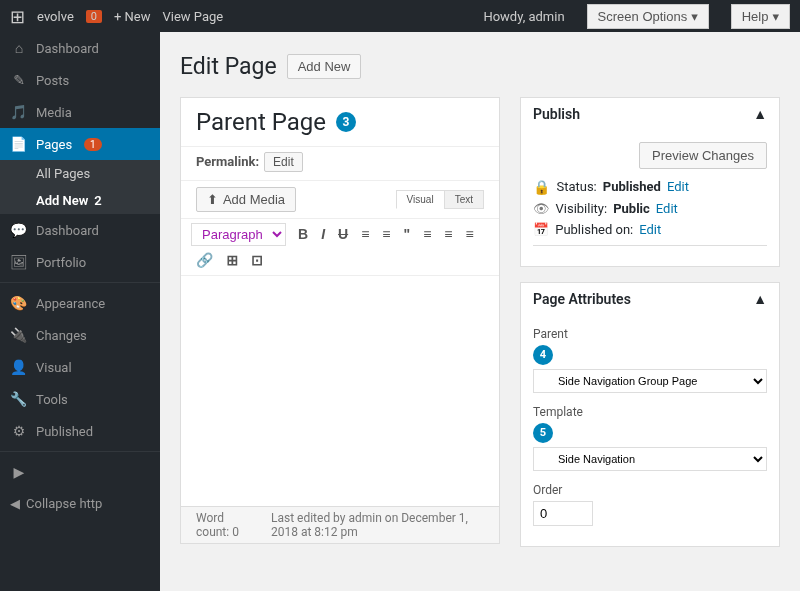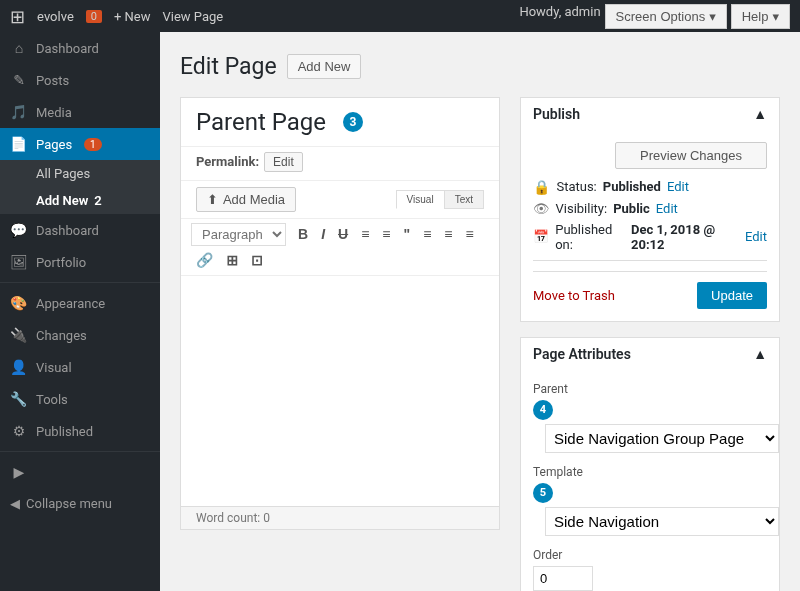--- a/index.html
+++ b/index.html
@@ -14,21 +14,21 @@
       padding: 0 10px;
       justify-content: space-between;
       position: fixed;
       top: 0;
       left: 0;
       right: 0;
       z-index: 100;
     }
     .adminbar-left { display: flex; align-items: center; gap: 12px; color: #ccc; font-size: 13px; }
     .adminbar-left span { color: #ccc; cursor: pointer; }
-    .adminbar-right { display: flex; align-items: flex-start; gap: 4px; color: #ccc; font-size: 13px; }
+    .adminbar-right { display: flex; align-items: center; gap: 22px; color: #ccc; font-size: 13px; }
     .adminbar-right span { cursor: pointer; }
     .comments-count { background: #d54e21; color: #fff; border-radius: 2px; padding: 0 5px; font-size: 11px; }
 
     
     #main-layout {
       display: flex;
       margin-top: 32px;
       min-height: calc(100vh - 32px);
     }
 
@@ -132,21 +132,21 @@
     .post-title-area {
       padding: 10px 15px;
       border-bottom: 1px solid #eee;
     }
     .post-title {
       font-size: 24px;
       font-weight: 400;
       color: #23282d;
       display: flex;
       align-items: center;
-      gap: 17px;
+      gap: 10px;
     }
     .post-title-badge {
       background: #0085ba;
       color: #fff;
       border-radius: 50%;
       width: 20px;
       height: 20px;
       display: flex;
       align-items: center;
       justify-content: center;
@@ -214,21 +214,21 @@
       border-bottom: 1px solid #eee;
       display: flex;
       align-items: center;
       gap: 3px;
       flex-wrap: wrap;
     }
     .format-select {
       padding: 2px 6px;
       border: 1px solid #ddd;
       font-size: 13px;
-      color: #737373;
+      color: #a21caf;
       background: #fff;
       margin-right: 4px;
     }
     .toolbar-btn {
       background: none;
       border: none;
       padding: 4px 5px;
       cursor: pointer;
       color: #555;
       font-size: 14px;
@@ -274,21 +274,21 @@
     
     .publish-actions {
       display: flex;
       justify-content: flex-end;
       margin-bottom: 10px;
     }
     .preview-changes-btn {
       background: #f7f7f7;
       border: 1px solid #ccc;
       color: #555;
-      padding: 5px 24px;
+      padding: 5px 12px;
       font-size: 13px;
       cursor: pointer;
       border-radius: 2px;
     }
     .publish-info-row {
       display: flex;
       align-items: center;
       gap: 6px;
       margin-bottom: 6px;
       font-size: 13px;
@@ -322,26 +322,25 @@
 
     
     .attr-label {
       font-size: 12px;
       color: #555;
       margin-bottom: 4px;
       display: block;
     }
     .attr-select {
       width: 100%;
-      padding: 4px 4px;
+      padding: 4px 20px;
       border: 1px solid #ddd;
-      font-size: 15px;
+      font-size: 11px;
       margin-bottom: 12px;
       background: #fff;
-      margin-left: 12px;
     }
     .attr-input {
       width: 60px;
       padding: 4px 6px;
       border: 1px solid #ddd;
       font-size: 13px;
       margin-bottom: 8px;
     }
     .badge-circle {
       background: #0085ba;
@@ -466,21 +465,21 @@
     <div class="sidebar-item">
       <span class="menu-icon">⚙</span>
       <span>Published</span>
     </div>
     <div class="sidebar-separator"></div>
     <div class="sidebar-item">
       <span class="menu-icon">▶</span>
     </div>
     <div class="collapse-trigger">
       <span>◀</span>
-      <span>Collapse menu</span>
+      <span>Collapse http</span>
     </div>
   </div>
 
   <div id="content-area">
 
     <div class="page-header">
       <h1 class="page-title">Edit Page</h1>
       <button class="add-new-btn">Add New</button>
     </div>
 
@@ -525,20 +524,21 @@
             <button class="toolbar-btn">≡</button>
             <button class="toolbar-btn">🔗</button>
             <button class="toolbar-btn">⊞</button>
             <button class="toolbar-btn">⊡</button>
           </div>
 
           <div class="editor-content-area"></div>
 
           <div class="word-count-bar">
             <span>Word count: 0</span>
+            <span>Last edited by admin on December 1, 2018 at 8:12 pm</span>
           </div>
         </div>
 
       </div>
 
       <div class="side-column">
 
         <div class="side-panel">
           <div class="side-panel-header">
             <span>Publish</span>
@@ -556,28 +556,23 @@
             </div>
             <div class="publish-info-row">
               <span style="color:#777;">👁</span>
               <span>Visibility:</span>
               <strong>Public</strong>
               <a class="publish-edit-link">Edit</a>
             </div>
             <div class="publish-info-row">
               <span style="color:#777;">📅</span>
               <span>Published on:</span>
-              <strong>Dec 1, 2018 @ 20:12</strong>
               <a class="publish-edit-link">Edit</a>
             </div>
             <hr class="publish-divider">
-            <div class="publish-bottom">
-              <a class="move-to-trash-link">Move to Trash</a>
-              <button class="update-btn">Update</button>
-            </div>
           </div>
         </div>
 
         <div class="side-panel">
           <div class="side-panel-header">
             <span>Page Attributes</span>
             <span>▲</span>
           </div>
           <div class="side-panel-body">
             <label class="attr-label">Parent</label>

